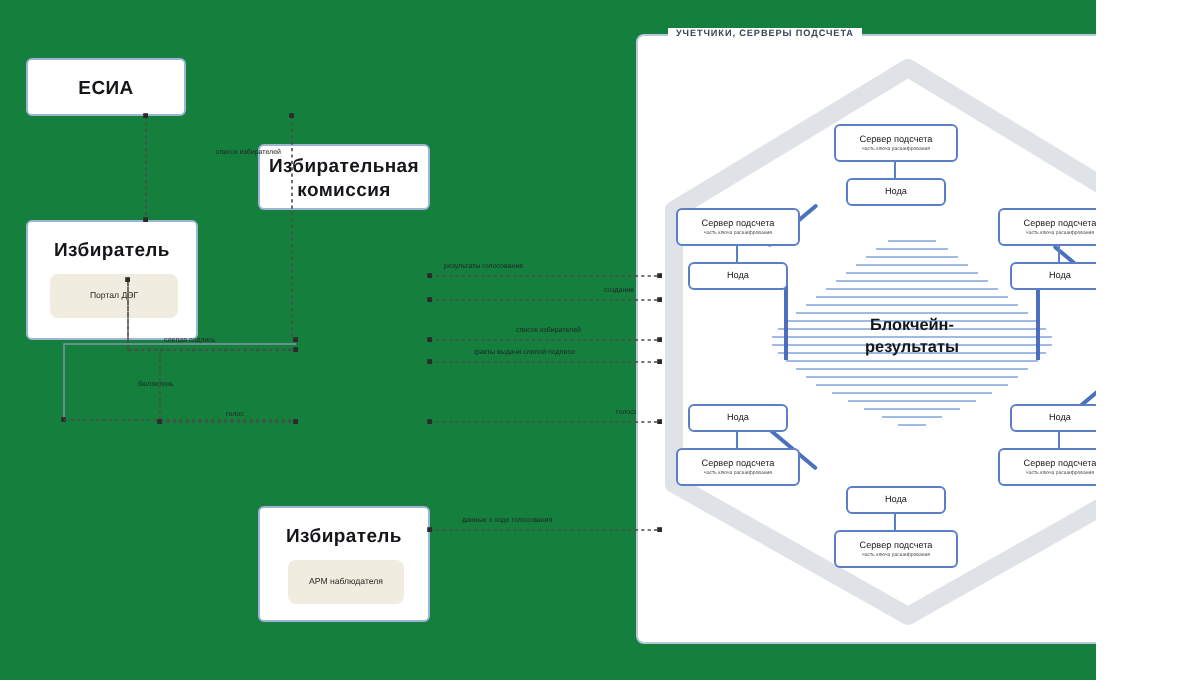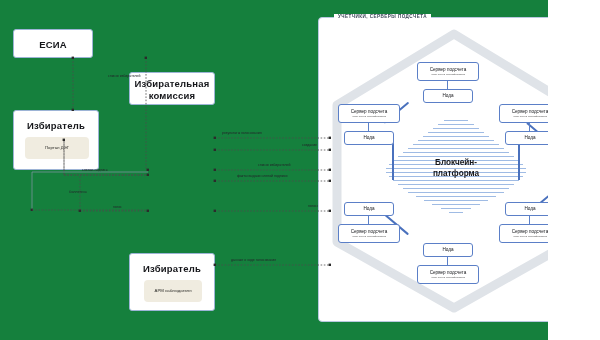--- a/index.html
+++ b/index.html
@@ -275,21 +275,21 @@
     <div style="left:22px;  top:72px;  width:96px;"></div>
     <div style="left:30px;  top:76px;  width:80px;"></div>
     <div style="left:38px;  top:80px;  width:64px;"></div>
     <div style="left:46px;  top:84px;  width:48px;"></div>
     <div style="left:55px;  top:88px;  width:30px;"></div>
     <div style="left:63px;  top:92px;  width:14px;"></div>
   </div>
 
   <div class="bc-label" style="left:386px; top:158px; width:140px;">
     <span>Блокчейн-</span><br>
-    <span>платформа</span>
+    <span>результаты</span>
   </div>
 
   <div class="ray" style="left:384px; top:122px; width:32px; transform:rotate(-40deg);"></div>
   <div class="ray" style="left:495px; top:122px; width:32px; transform:rotate(40deg) scaleX(-1); transform-origin:right center;"></div>
   <div class="ray" style="left:384px; top:213px; width:32px; transform:rotate(40deg);"></div>
   <div class="ray" style="left:495px; top:213px; width:32px; transform:rotate(-40deg) scaleX(-1); transform-origin:right center;"></div>
   <div class="pillar" style="left:392px; top:142px; height:38px;"></div>
   <div class="pillar" style="left:518px; top:142px; height:38px;"></div>
 
   <div class="nodebox" style="left:417px; top:62px; width:62px; height:19px; z-index:7;">

